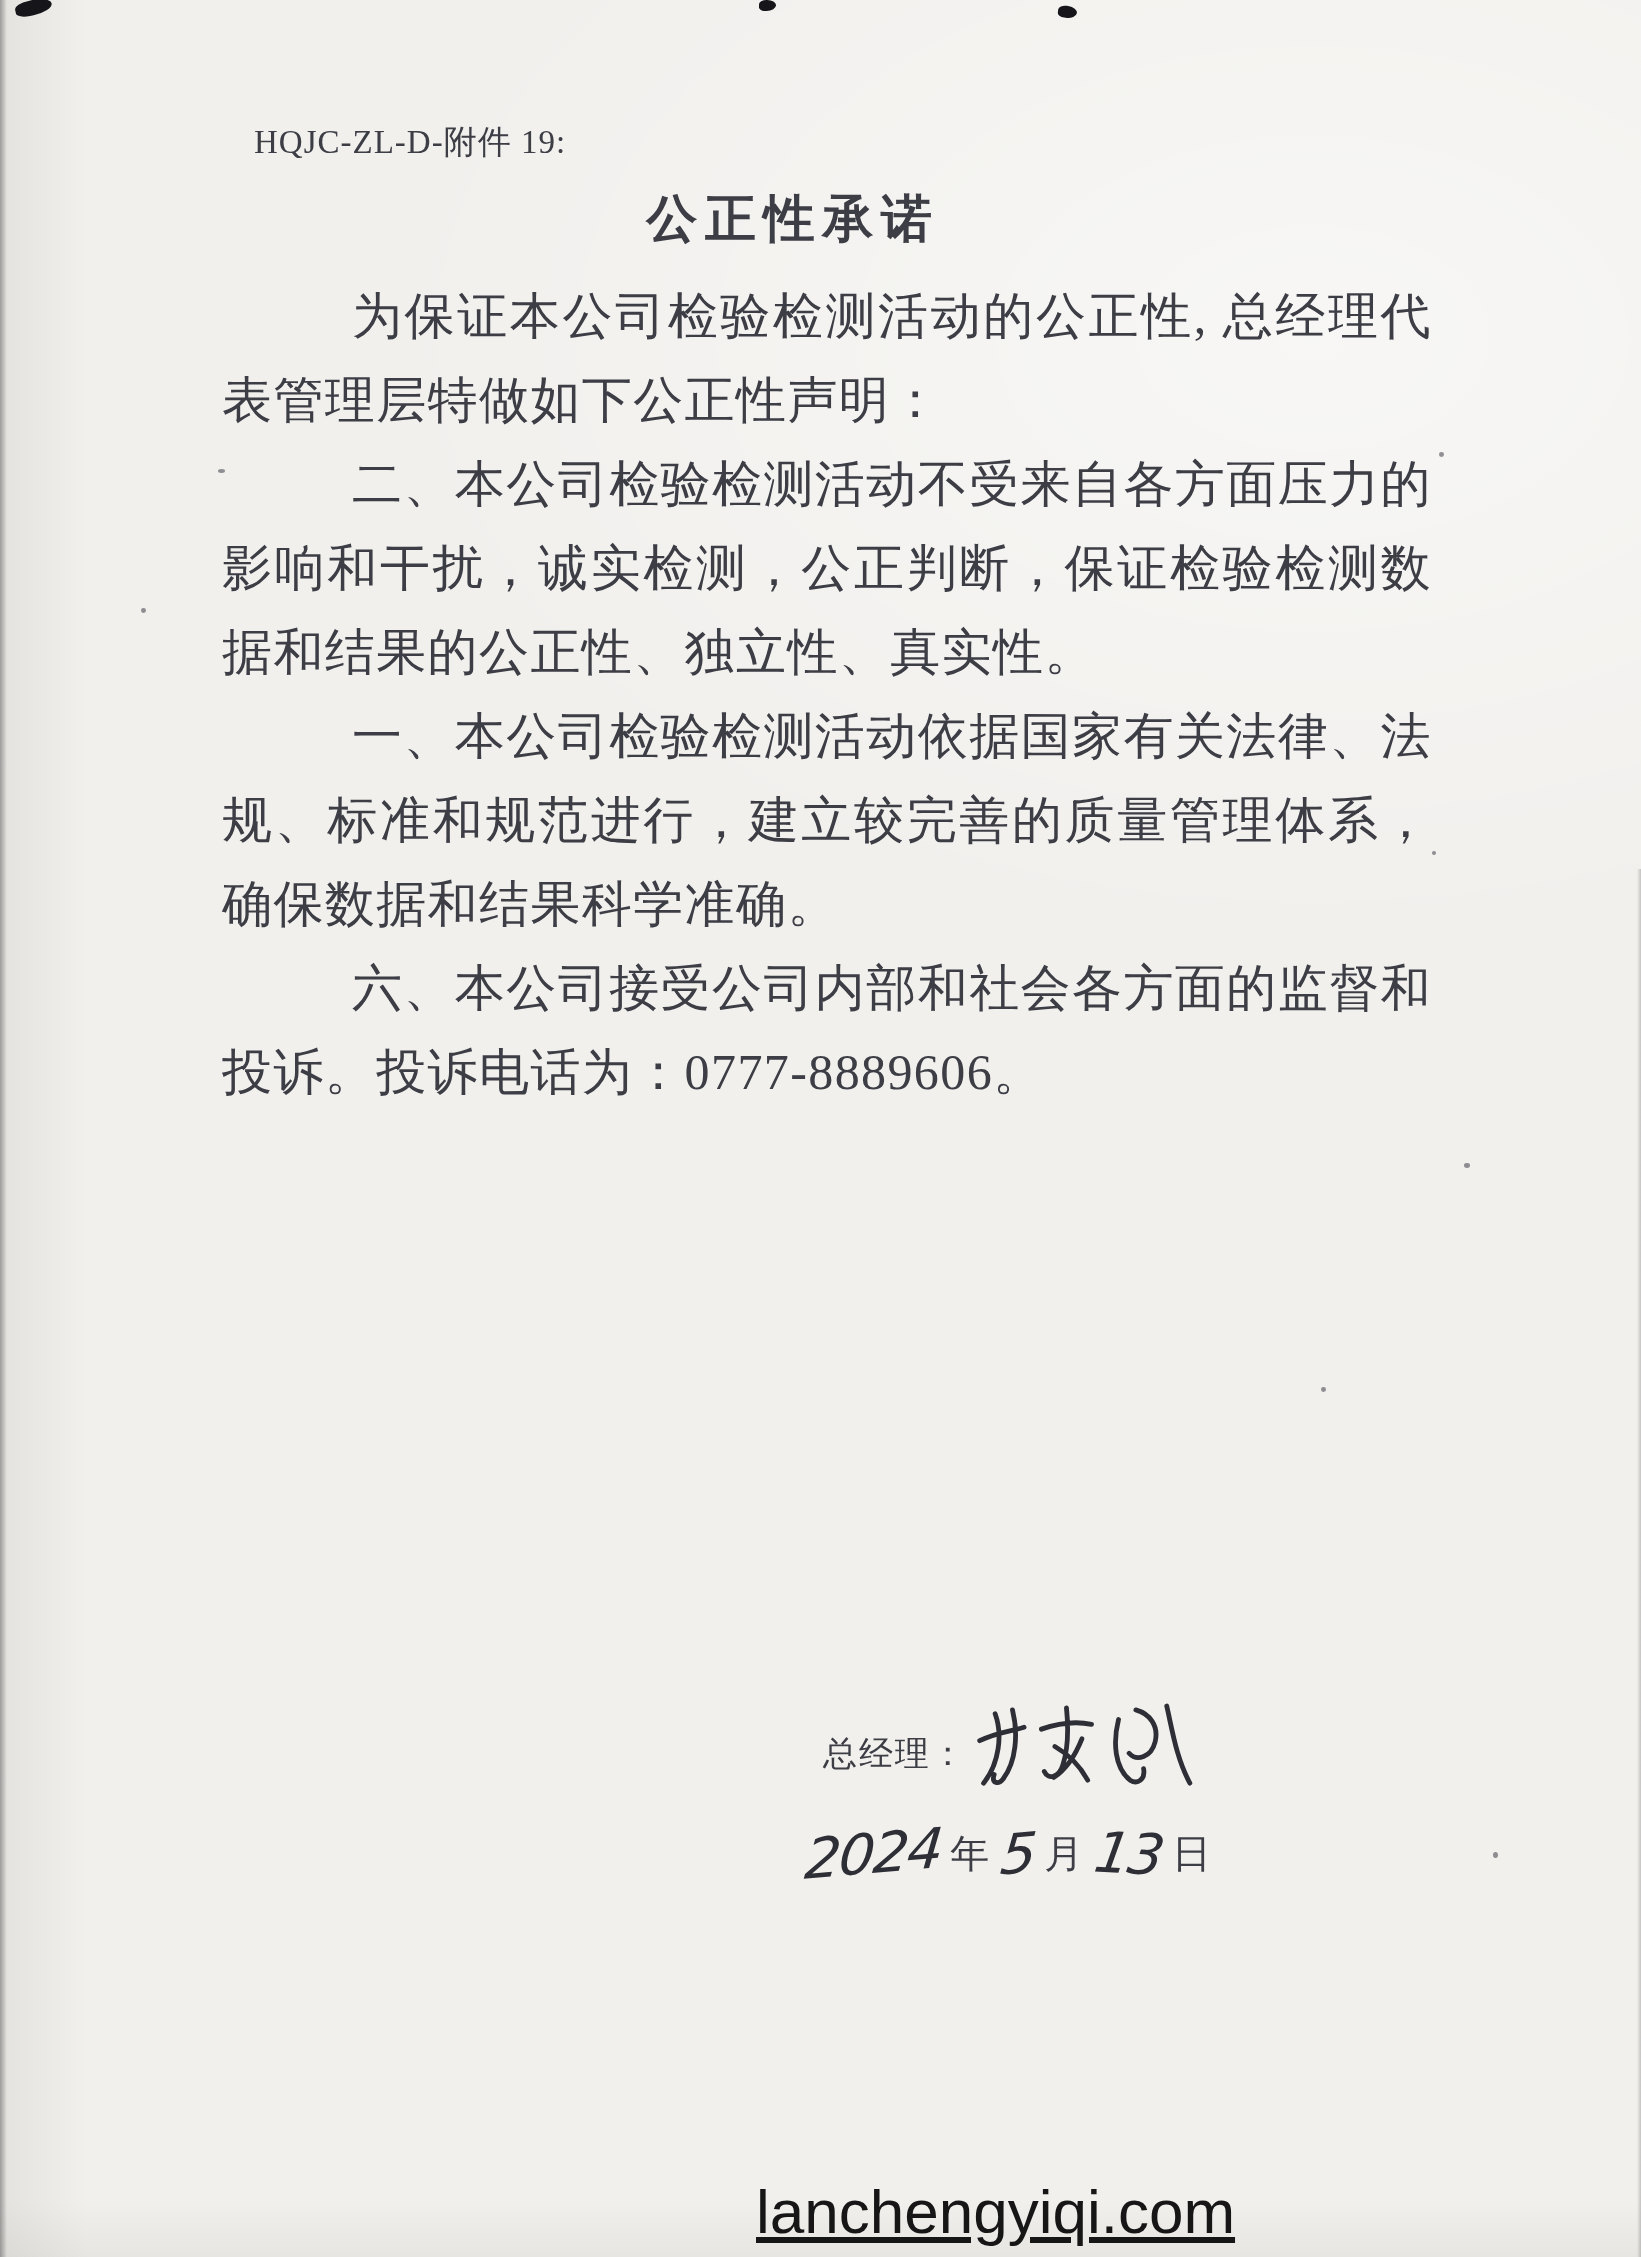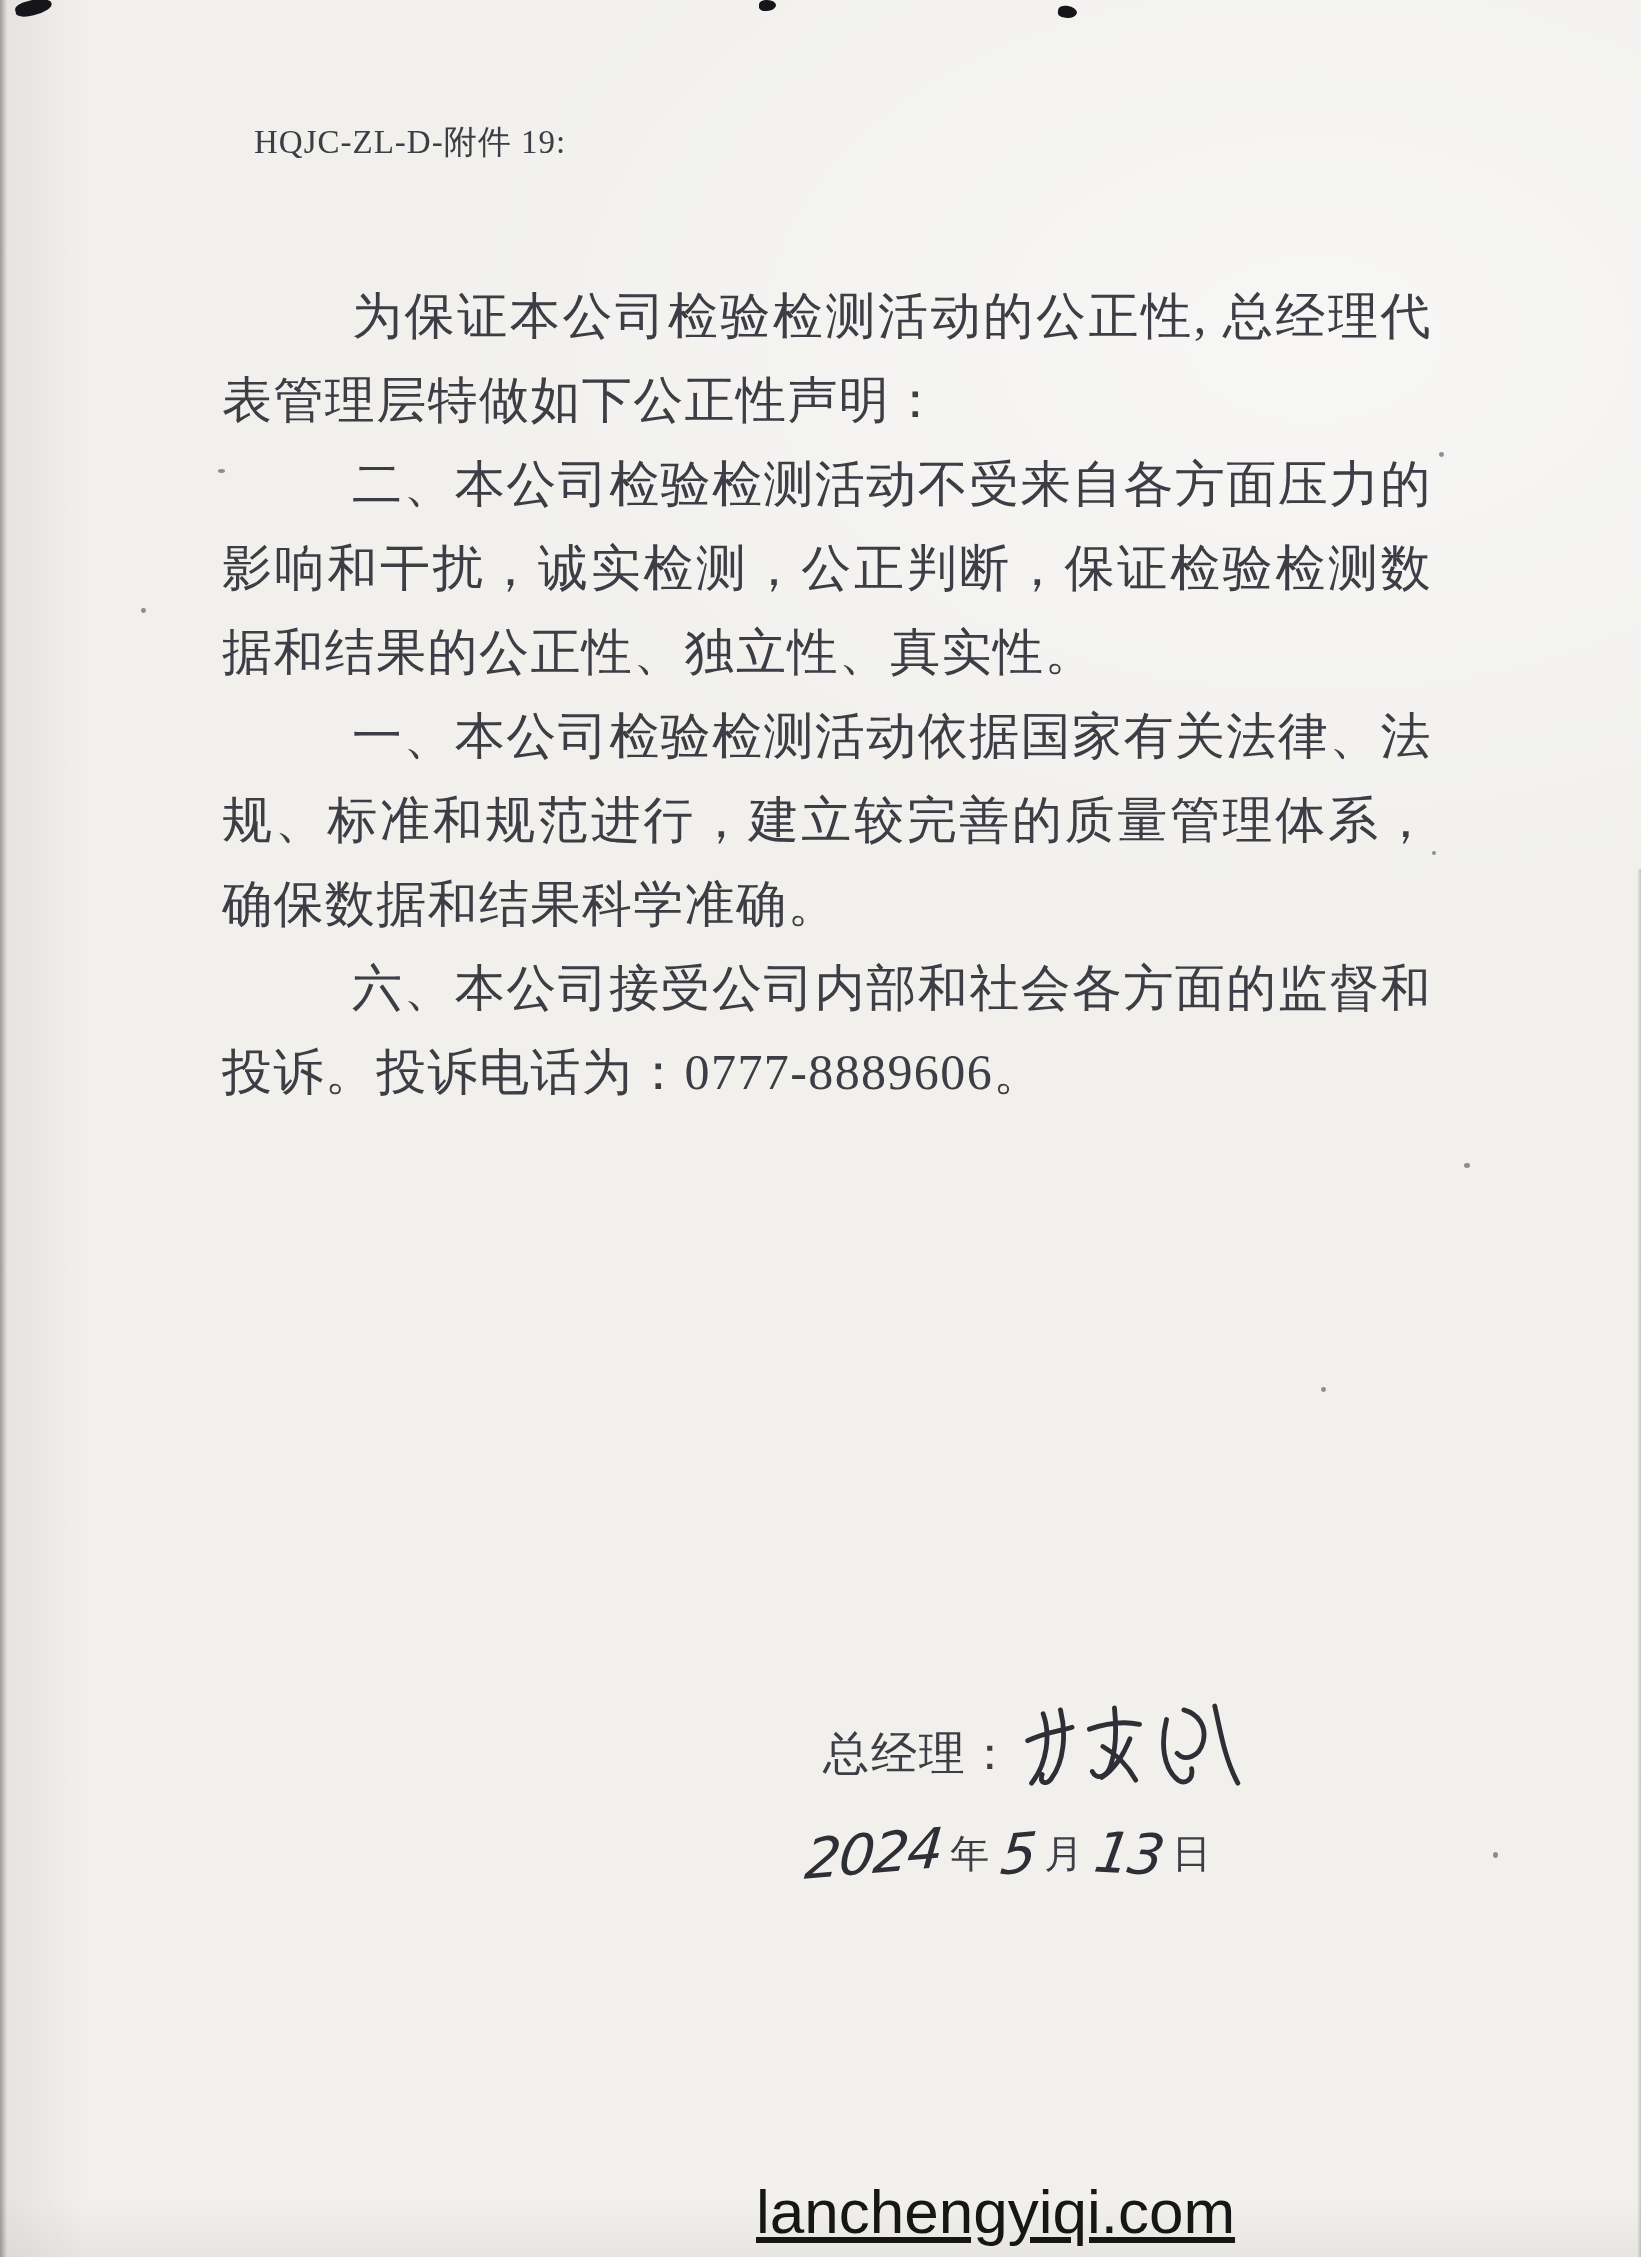--- a/index.html
+++ b/index.html
@@ -40,21 +40,21 @@
     position:absolute;left:188px;top:274px;width:1210px;
     font-size:50px;line-height:84px;letter-spacing:1.4px;
     text-align:justify;
     margin-left:34px;
   }
   .body-text p{margin:0;text-indent:2.6em;}
   .sign-block{
     position:absolute;left:823px;top:1707px;width:734px;
   }
   .sign-row{display:flex;align-items:center;height:93px;}
-  .gm-label{font-size:46px;letter-spacing:1.9px;white-space:nowrap;font-family:Liberation Serif, serif;}
+  .gm-label{font-size:34px;letter-spacing:1.9px;white-space:nowrap;font-family:Liberation Serif, serif;}
   .signature-svg{margin-left:5.8px;margin-top:-13.5px;}
   .signature-svg path{stroke:#2e2f36;stroke-width:5;fill:none;stroke-linecap:round;stroke-linejoin:round;}
   .company-line{margin-top:7.7px;margin-left:17.4px;font-size:40px;letter-spacing:1px;white-space:nowrap;}
   .date-line{margin-top:21px;margin-left:-17.4px;font-size:40px;white-space:nowrap;display:flex;align-items:center;gap:9.7px;}
   .hand{
     font-family:"DejaVu Sans", sans-serif;
     font-style:italic;font-size:56px;color:#2e2f36;
     display:inline-block;transform:skewX(-10deg) rotate(-5deg);
     letter-spacing:-1.9px;
   }
@@ -79,20 +79,21 @@
   <div class="speck" style="left:218px;top:469px;width:6.8px;height:3.9px;"></div>
   <div class="speck" style="left:141px;top:608px;width:4.8px;height:4.8px;"></div>
   <div class="speck" style="left:1439px;top:452px;width:4.8px;height:4.8px;"></div>
   <div class="speck" style="left:1464px;top:1163px;width:5.8px;height:4.8px;"></div>
   <div class="speck" style="left:1321px;top:1387px;width:4.8px;height:4.8px;"></div>
   <div class="speck" style="left:1432px;top:851px;width:3.9px;height:3.9px;"></div>
   <div class="speck" style="left:1493px;top:1852px;width:4.8px;height:5.8px;"></div>
 
   <div class="doc-code">HQJC-ZL-D-附件 19:</div>
 
+  <div class="title">公正性承诺</div>
 
   <div class="body-text">
     <p>为保证本公司检验检测活动的公正性, 总经理代表管理层特做如下公正性声明：</p>
     <p>二、本公司检验检测活动不受来自各方面压力的影响和干扰，诚实检测，公正判断，保证检验检测数据和结果的公正性、独立性、真实性。</p>
     <p>一、本公司检验检测活动依据国家有关法律、法规、标准和规范进行，建立较完善的质量管理体系，确保数据和结果科学准确。</p>
     <p>六、本公司接受公司内部和社会各方面的监督和投诉。投诉电话为：0777-8889606。</p>
   </div>
 
   <div class="sign-block">
     <div class="sign-row">

